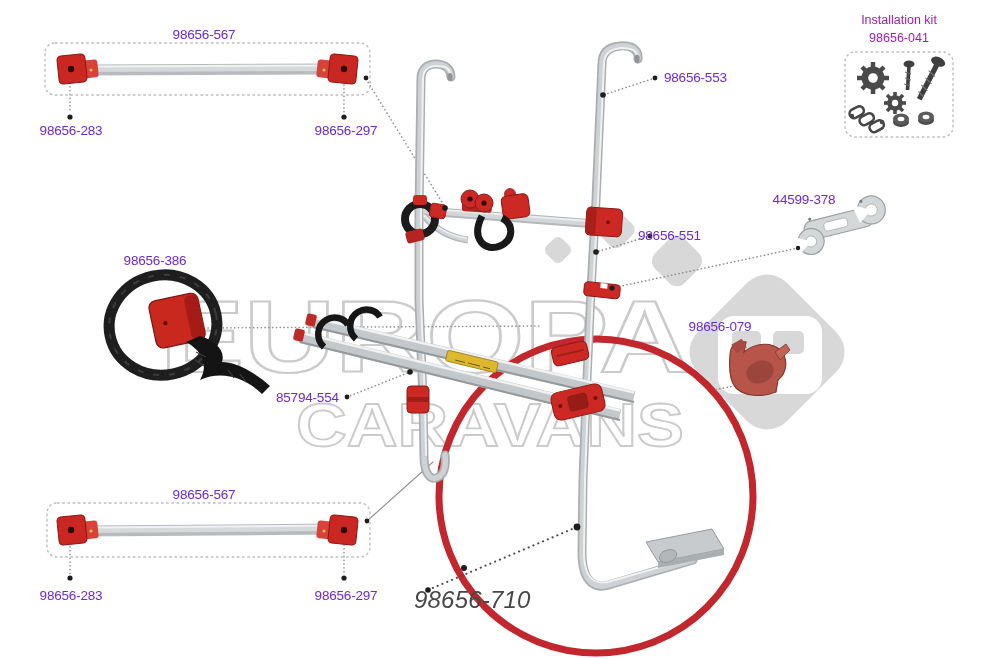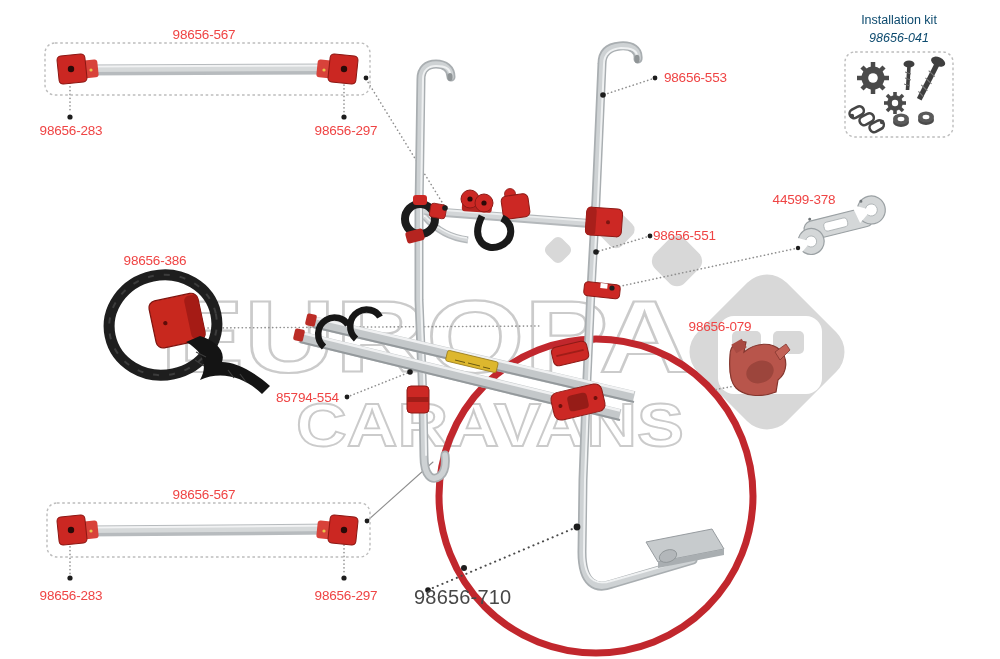--- a/index.html
+++ b/index.html
@@ -1,22 +1,22 @@
 <!DOCTYPE html>
 <html><head>
 <meta charset="utf-8">
 <style>
   html,body{margin:0;padding:0;background:#ffffff;}
   #stage{position:relative;width:1000px;height:659px;background:#ffffff;overflow:hidden;
          font-family:"Liberation Sans",sans-serif;}
   #stage svg{position:absolute;left:0;top:0;}
-  .lbl{position:absolute;color:#ef4444;font-size:13.5px;letter-spacing:-0.2px;white-space:nowrap;}
+  .lbl{position:absolute;color:#6d28d9;font-size:13.5px;letter-spacing:-0.2px;white-space:nowrap;}
   .lbl.center{transform:translateX(-50%);}
-  .lbl.big{font-size:20px;color:#474747;letter-spacing:0.2px;}
-  .kit-line{position:absolute;color:#0c4a6e;font-size:12.5px;transform:translateX(-50%);white-space:nowrap;}
+  .lbl.big{font-size:24px;color:#474747;letter-spacing:0.2px;font-style:italic;}
+  .kit-line{position:absolute;color:#a21caf;font-size:12.5px;transform:translateX(-50%);white-space:nowrap;}
 </style>
 </head>
 <body>
 
 <div id="stage">
 
 <svg width="1000" height="659" viewBox="0 0 1000 659">
 
   <g>
     <text x="160" y="372" font-size="102" font-weight="bold" textLength="530" lengthAdjust="spacingAndGlyphs" fill="#ffffff" stroke="#cbcbcb" stroke-width="2.2" font-family="Liberation Sans, sans-serif">EUROPA</text>
@@ -300,23 +300,23 @@
 
   <div class="lbl center" style="left:204px;top:27px;">98656-567</div>
   <div class="lbl center" style="left:71px;top:123px;">98656-283</div>
   <div class="lbl center" style="left:346px;top:123px;">98656-297</div>
 
   <div class="lbl center" style="left:204px;top:487px;">98656-567</div>
   <div class="lbl center" style="left:71px;top:588px;">98656-283</div>
   <div class="lbl center" style="left:346px;top:588px;">98656-297</div>
 
   <div class="kit-line" style="left:899px;top:13px;">Installation kit</div>
-  <div class="kit-line" style="left:899px;top:31px;font-style:italic;">98656-041</div>
+  <div class="kit-line" style="left:899px;top:31px;">98656-041</div>
 
   <div class="lbl" style="left:664px;top:70px;text-align:right;">98656-553</div>
-  <div class="lbl" style="left:653px;top:228px;">98656-551</div>
+  <div class="lbl" style="left:638px;top:228px;">98656-551</div>
   <div class="lbl center" style="left:804px;top:192px;">44599-378</div>
   <div class="lbl center" style="left:155px;top:253px;">98656-386</div>
   <div class="lbl" style="left:276px;top:390px;">85794-554</div>
   <div class="lbl center" style="left:720px;top:319px;">98656-079</div>
   <div class="lbl big" style="left:414px;top:586px;">98656-710</div>
 
 </div>
 
 </body></html>

